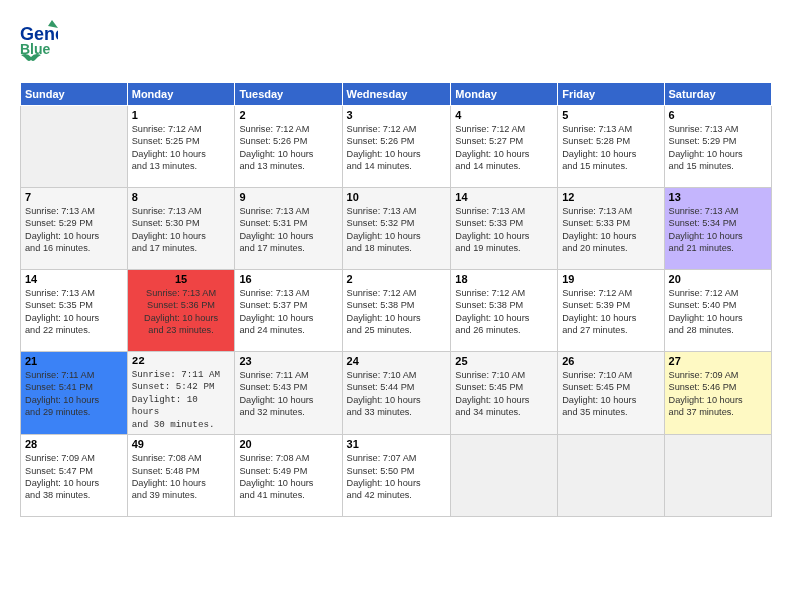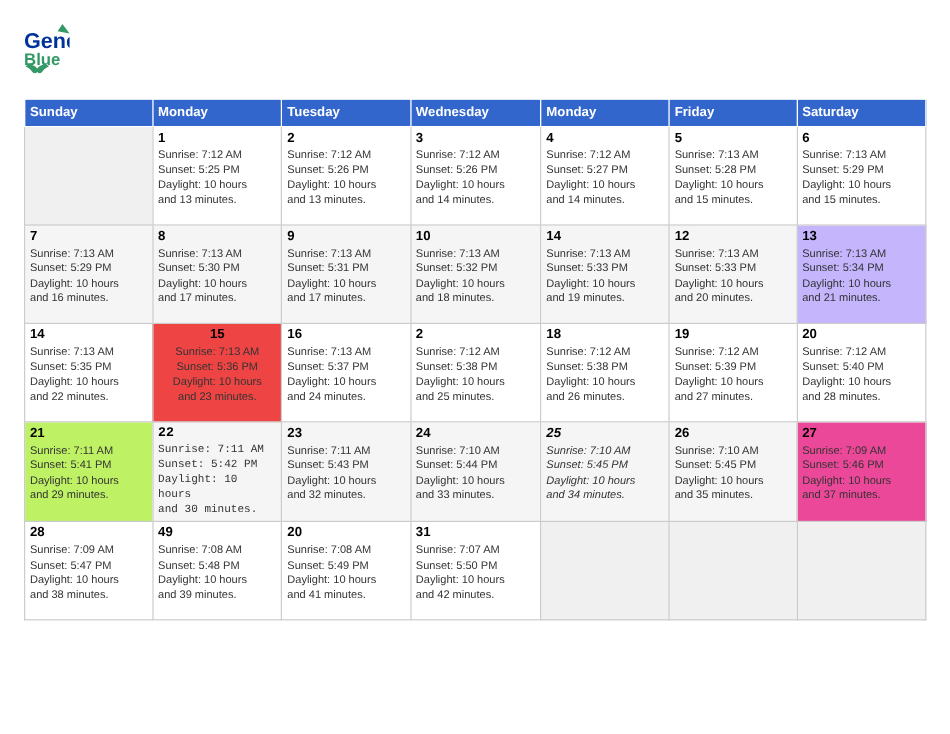--- a/index.html
+++ b/index.html
@@ -264,21 +264,21 @@
           </td>
           <td style="background: rgb(255, 255, 255);">
             <div class="day-number">20</div>
             <div class="day-info" style="white-space: pre-line;">Sunrise: 7:12 AM
 Sunset: 5:40 PM
 Daylight: 10 hours
 and 28 minutes.</div>
           </td>
         </tr>
         <tr>
-          <td style="background: #bef264;">
+          <td style="background: #3b82f6;">
             <div class="day-number">21</div>
             <div class="day-info" style="white-space: pre-line;">Sunrise: 7:11 AM
 Sunset: 5:41 PM
 Daylight: 10 hours
 and 29 minutes.</div>
           </td>
           <td style="background: rgb(245, 245, 245); font-family: Liberation Mono, monospace;">
             <div class="day-number">22</div>
             <div class="day-info" style="white-space: pre-line;">Sunrise: 7:11 AM
 Sunset: 5:42 PM
@@ -292,35 +292,35 @@
 Daylight: 10 hours
 and 32 minutes.</div>
           </td>
           <td style="background: rgb(245, 245, 245);">
             <div class="day-number">24</div>
             <div class="day-info" style="white-space: pre-line;">Sunrise: 7:10 AM
 Sunset: 5:44 PM
 Daylight: 10 hours
 and 33 minutes.</div>
           </td>
-          <td style="background: rgb(245, 245, 245); font-style: italic;">
+          <td style="background: rgb(245, 245, 245);">
             <div class="day-number">25</div>
             <div class="day-info" style="white-space: pre-line;">Sunrise: 7:10 AM
 Sunset: 5:45 PM
 Daylight: 10 hours
 and 34 minutes.</div>
           </td>
           <td style="background: rgb(245, 245, 245);">
             <div class="day-number">26</div>
             <div class="day-info" style="white-space: pre-line;">Sunrise: 7:10 AM
 Sunset: 5:45 PM
 Daylight: 10 hours
 and 35 minutes.</div>
           </td>
-          <td style="background: #ec4899;">
+          <td style="background: #fef9c3;">
             <div class="day-number">27</div>
             <div class="day-info" style="white-space: pre-line;">Sunrise: 7:09 AM
 Sunset: 5:46 PM
 Daylight: 10 hours
 and 37 minutes.</div>
           </td>
         </tr>
         <tr>
           <td style="background: rgb(255, 255, 255);">
             <div class="day-number">28</div>

